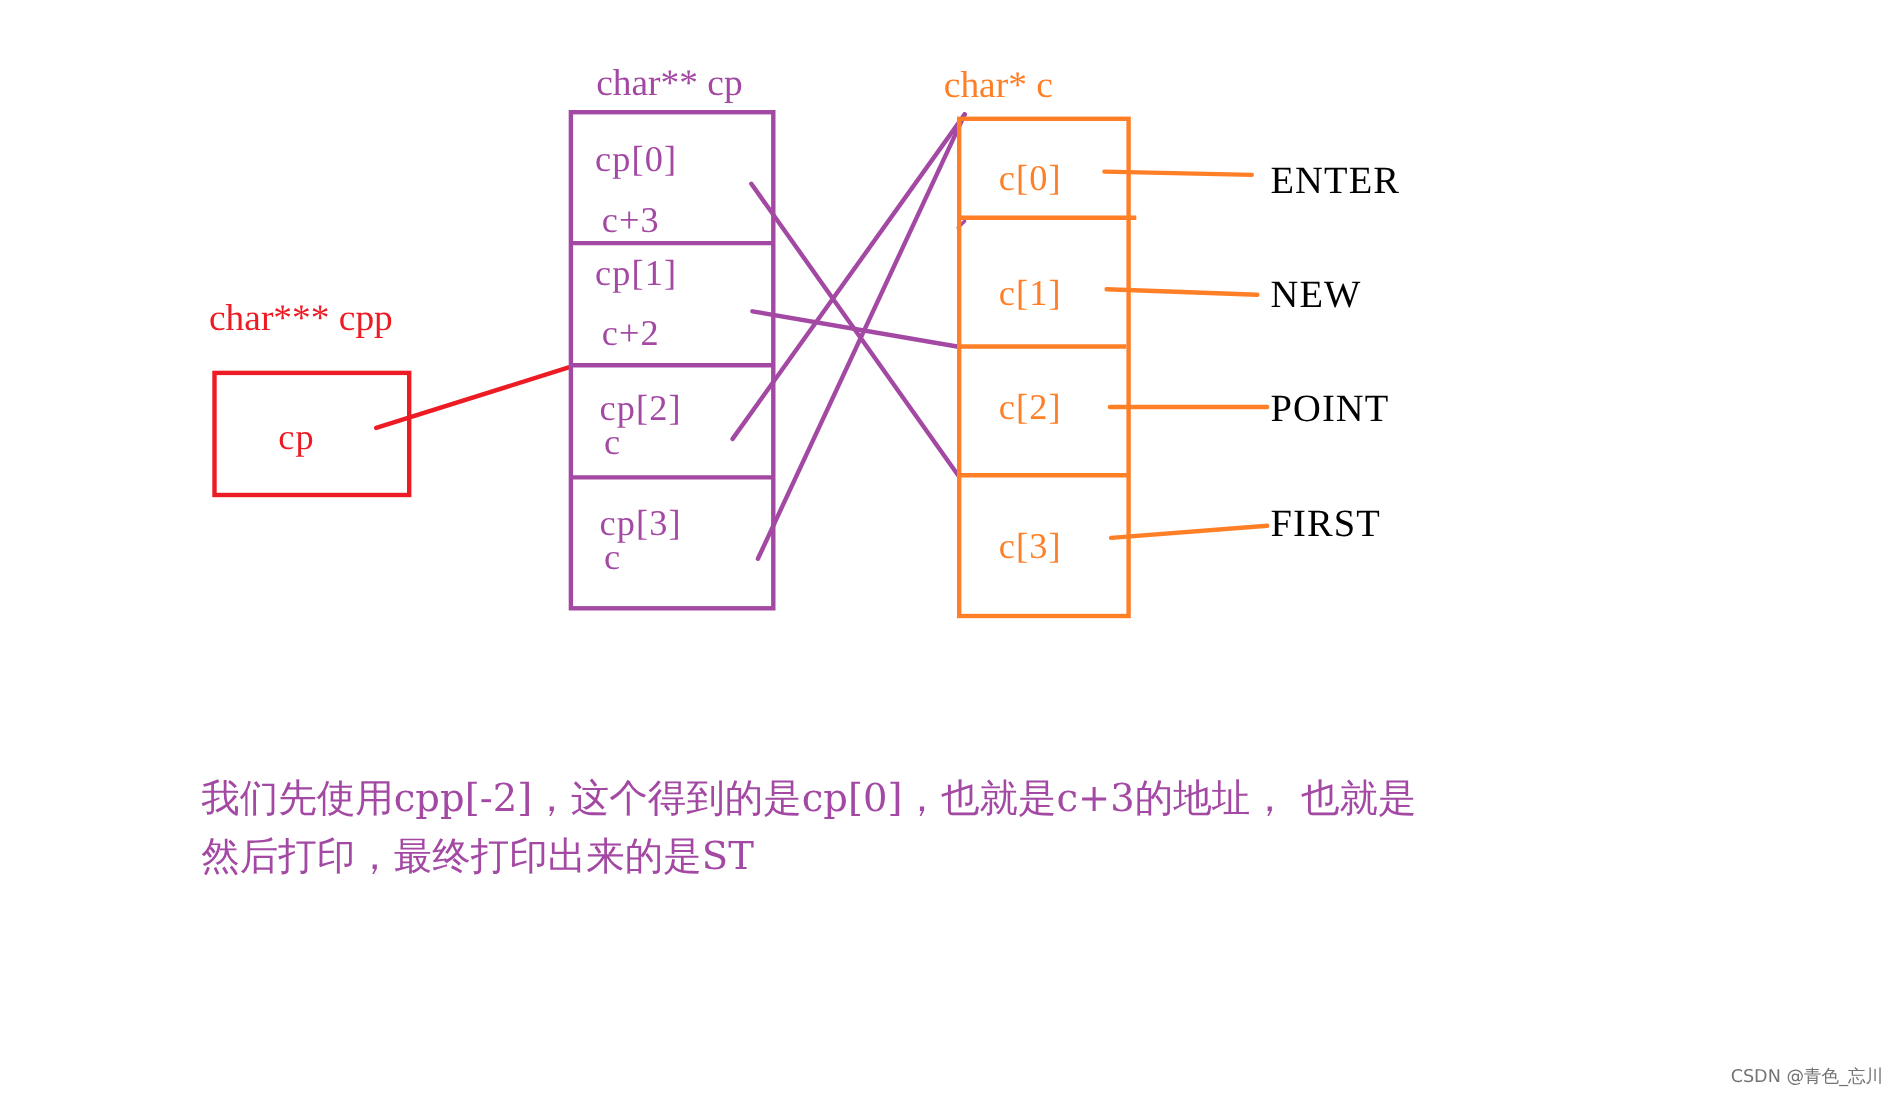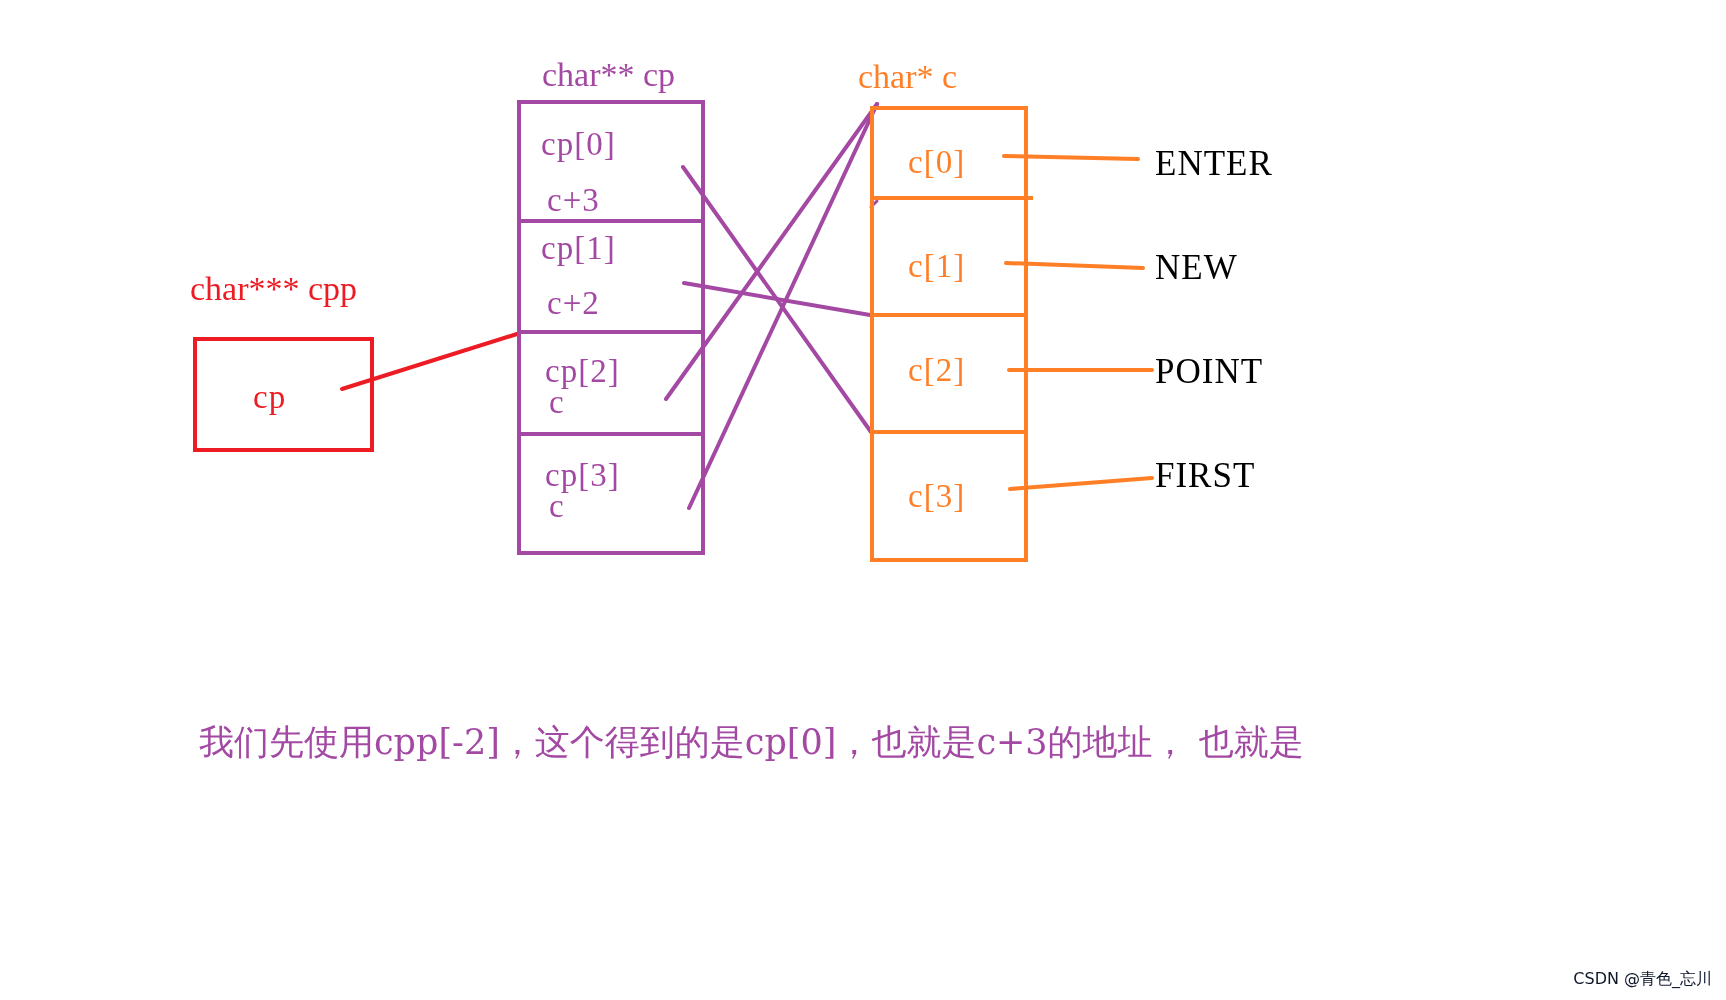--- a/index.html
+++ b/index.html
@@ -9,27 +9,27 @@
   .red-t { fill: #ED1C24; }
   .pur-t { fill: #A349A4; }
   .org-t { fill: #FF7F27; }
   .blk-t { fill: #000000; }
   .lbl { font-size: 34px; }
   .cell { font-size: 33px; letter-spacing: 1px; }
   .target { font-size: 35px; letter-spacing: 1px; }
   .para {
     position: absolute; left: 183px; top: 700px; width: 1350px;
     font-family: "DejaVu Serif", "Liberation Serif", serif;
-    font-size: 35px; line-height: 53px; color: #A349A4; margin: 16px;
+    font-size: 35px; line-height: 53px; color: #A349A4; margin: 0;
   }
   .para span { display: block; white-space: nowrap; }
   .watermark {
     position: absolute; right: 14px; bottom: 10px;
     font-family: "DejaVu Sans", "Liberation Sans", sans-serif;
-    font-size: 16px; color: #0f172a;
+    font-size: 16px; color: #737373;
   }
 </style>
 </head>
 <body>
 
 <svg id="diagram" width="1726" height="1000" viewBox="0 0 1726 1000" xmlns="http://www.w3.org/2000/svg">
 
   <text class="serif lbl red-t" x="190" y="300">char*** cpp</text>
   <rect x="195" y="339" width="177" height="111" fill="none" stroke="#ED1C24" stroke-width="4"></rect>
   <text class="serif cell red-t" x="253" y="408">cp</text>
@@ -87,15 +87,16 @@
   </g>
   <g>
     <text class="serif cell org-t" x="908" y="507">c[3]</text>
     <line x1="1010" y1="489" x2="1152" y2="478" stroke="#FF7F27" stroke-width="4" stroke-linecap="round"></line>
     <text class="serif target blk-t" x="1155" y="487">FIRST</text>
   </g>
 </svg>
 
 <div class="para">
   <span>我们先使用cpp[-2]，这个得到的是cp[0]，也就是c+3的地址，  也就是</span>
+  <span>然后打印，最终打印出来的是ST</span>
 </div>
 
 <div class="watermark">CSDN @青色_忘川</div>
 
 </body></html>

